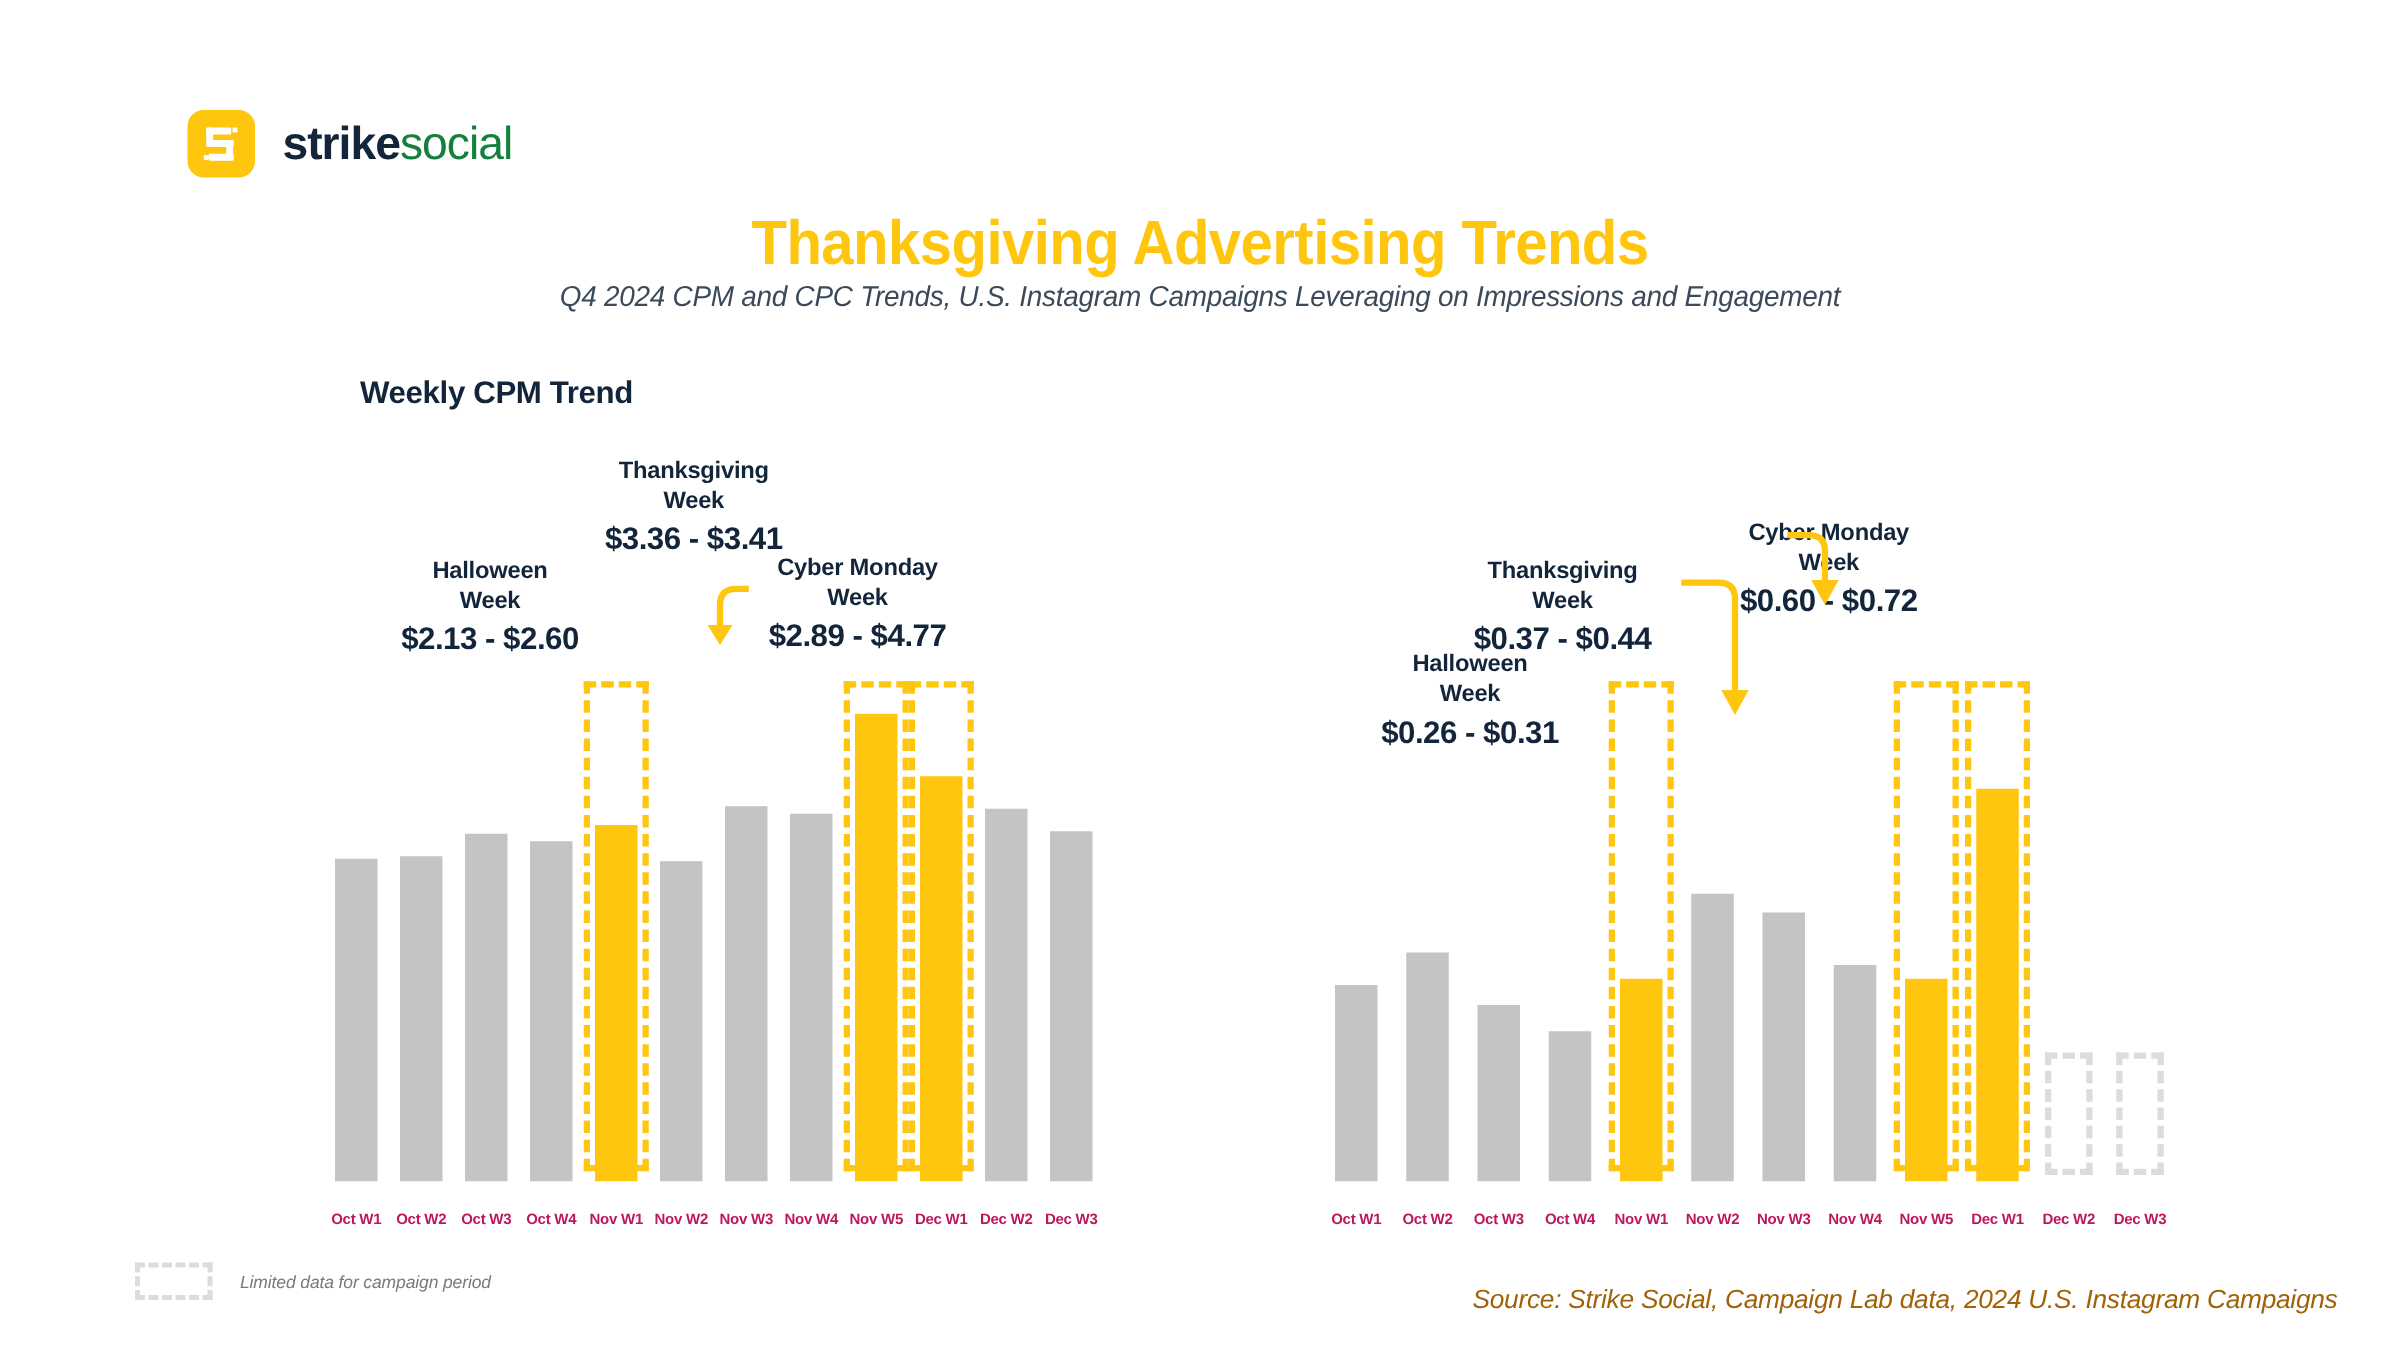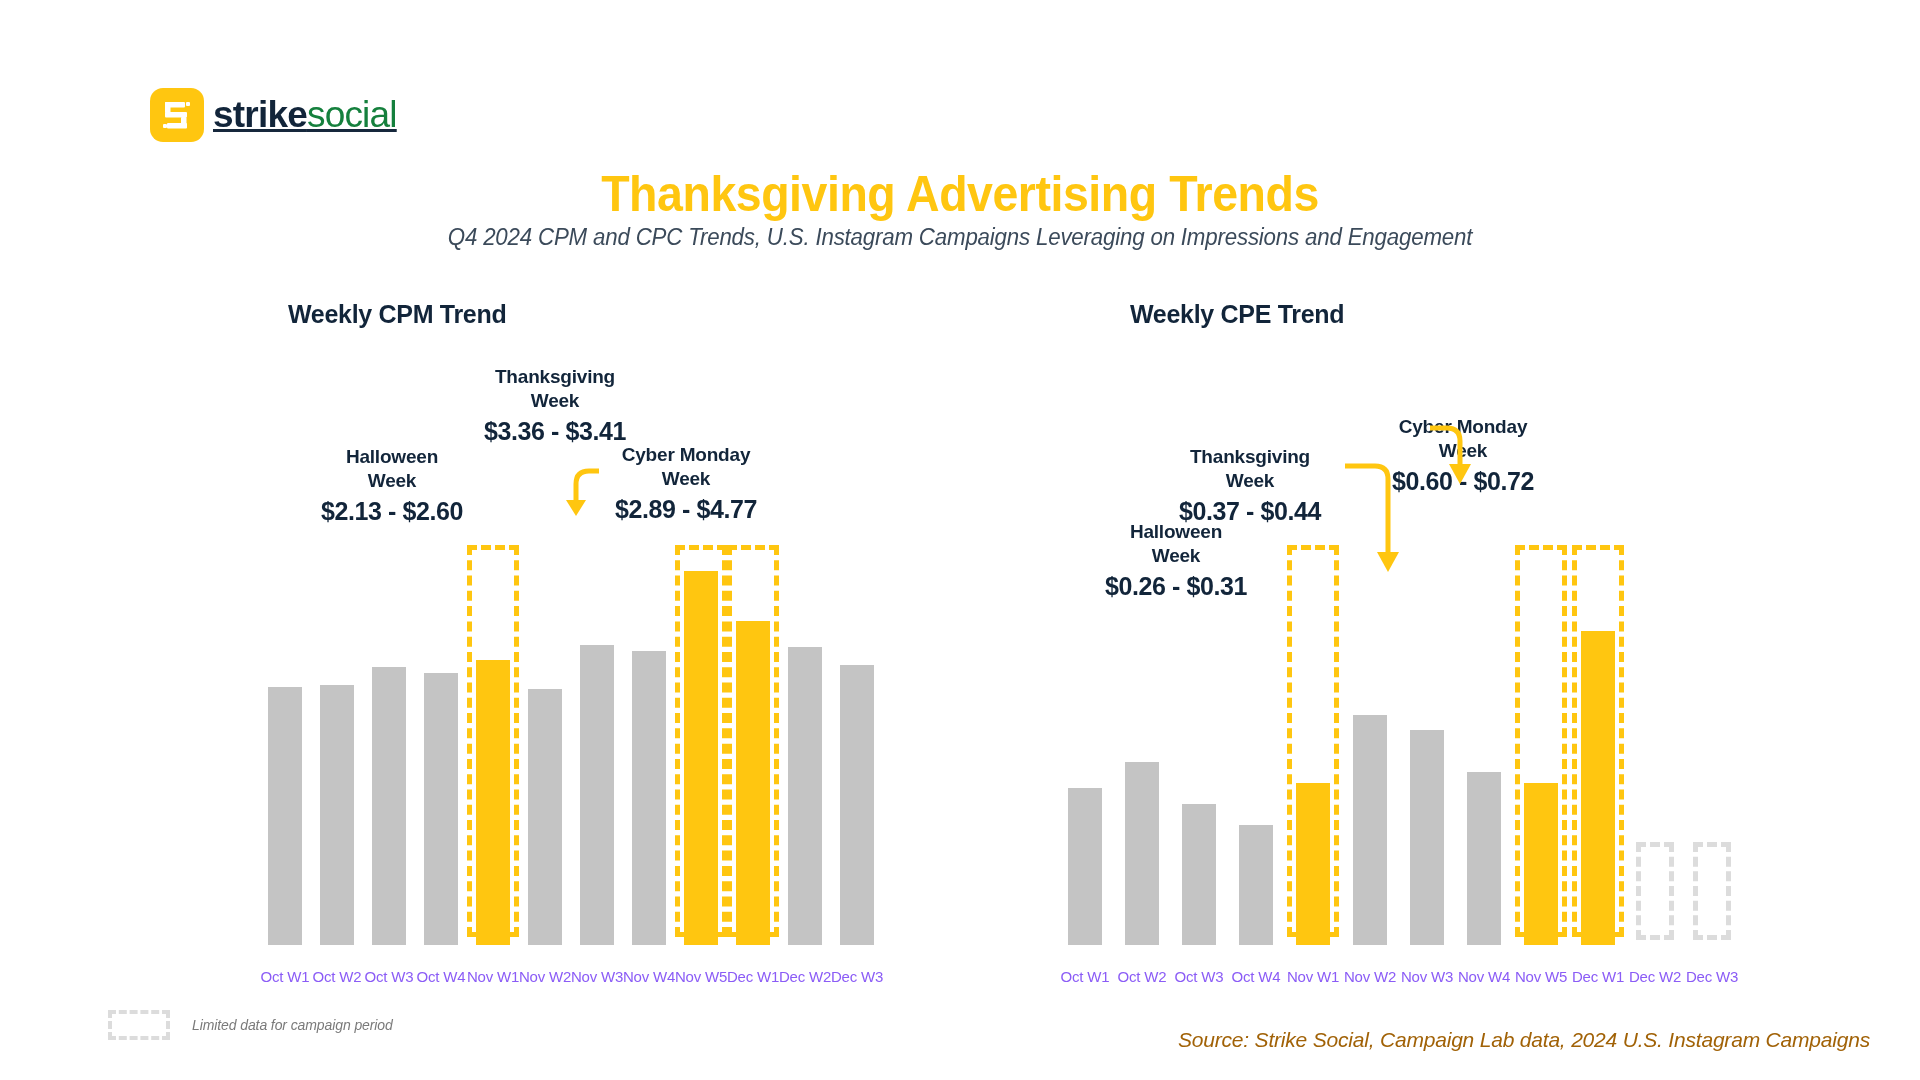--- a/index.html
+++ b/index.html
@@ -4,21 +4,21 @@
 <style>
   * { margin:0; padding:0; box-sizing:border-box; }
   html,body{ background:#ffffff; }
   body{
     width:1920px; height:1080px; position:relative; overflow:hidden;
     font-family:"Liberation Sans", sans-serif;
     color:#16283c;
   }
 
   
-  #logo{ position:absolute; left:150px; top:88px; display:flex; align-items:center; gap:9px;text-decoration:underline; }
+  #logo{ position:absolute; left:150px; top:88px; display:flex; align-items:center; gap:22px; }
   #logo-mark{
     width:54px; height:54px; border-radius:13px; background:#FFC610;
     position:relative; flex:0 0 auto;
   }
   #logo-mark svg{ position:absolute; left:0; top:0; }
   #logo-word{ display:flex; align-items:baseline; font-size:37px; letter-spacing:-0.8px; }
   #logo-strike{ font-weight:bold; color:#12253a; }
   #logo-social{ font-weight:400; color:#15803d; }
 
   
@@ -54,22 +54,22 @@
     position:absolute; bottom:0; background:#C4C4C4;
   }
   .bar.hl{ background:#FFC610; }
 
   .dashbox{
     position:absolute; border:5px dashed #FFC610; background:transparent;
   }
   .dashbox.muted{ border-color:#DCDCDC; }
 
   .xlabel{
-    position:absolute; text-align:center; font-size:15px; color:#8b5cf6;
-    font-weight:400; letter-spacing:-0.2px; white-space:nowrap;
+    position:absolute; text-align:center; font-size:12px; color:#be185d;
+    font-weight:700; letter-spacing:-0.2px; white-space:nowrap;
   }
 
   
   .callout{ position:absolute; text-align:center; white-space:nowrap; }
   .callout .c-name{
     font-size:19px; font-weight:bold; color:#12253a; line-height:1.25;
     letter-spacing:-0.2px;
   }
   .callout .c-val{
     font-size:25px; font-weight:bold; color:#12253a; margin-top:4px;
@@ -168,21 +168,20 @@
         <div class="c-val">$2.89 - $4.77</div>
       </div>
       <svg width="100%" height="100%" style="position: absolute; left: 0px; top: 0px; pointer-events: none;">
         <path d="M 419 171 L 409 171 Q 396 171 396 184 L 396 200" fill="none" stroke="#FFC610" stroke-width="5" stroke-linecap="butt"></path>
         <path d="M 396 216 l -10 -16 l 20 0 z" fill="#FFC610"></path>
       </svg>
     </div>
 </div>
 
 <div class="panel" id="panel-cpe">
-  <div class="panel-title">Weekly CPE Trend</div>
 
   <div class="chart" id="chart-cpe">
       <div class="bar" style="left: 68px; width: 34px; height: 157.105px; bottom: 55px;"></div>
       <div class="xlabel" style="left: 45px; width: 80px; top: 668px;">Oct W1</div>
       <div class="bar" style="left: 125px; width: 34px; height: 183.289px; bottom: 55px;"></div>
       <div class="xlabel" style="left: 102px; width: 80px; top: 668px;">Oct W2</div>
       <div class="bar" style="left: 182px; width: 34px; height: 141.395px; bottom: 55px;"></div>
       <div class="xlabel" style="left: 159px; width: 80px; top: 668px;">Oct W3</div>
       <div class="bar" style="left: 239px; width: 34px; height: 120.447px; bottom: 55px;"></div>
       <div class="xlabel" style="left: 216px; width: 80px; top: 668px;">Oct W4</div>

